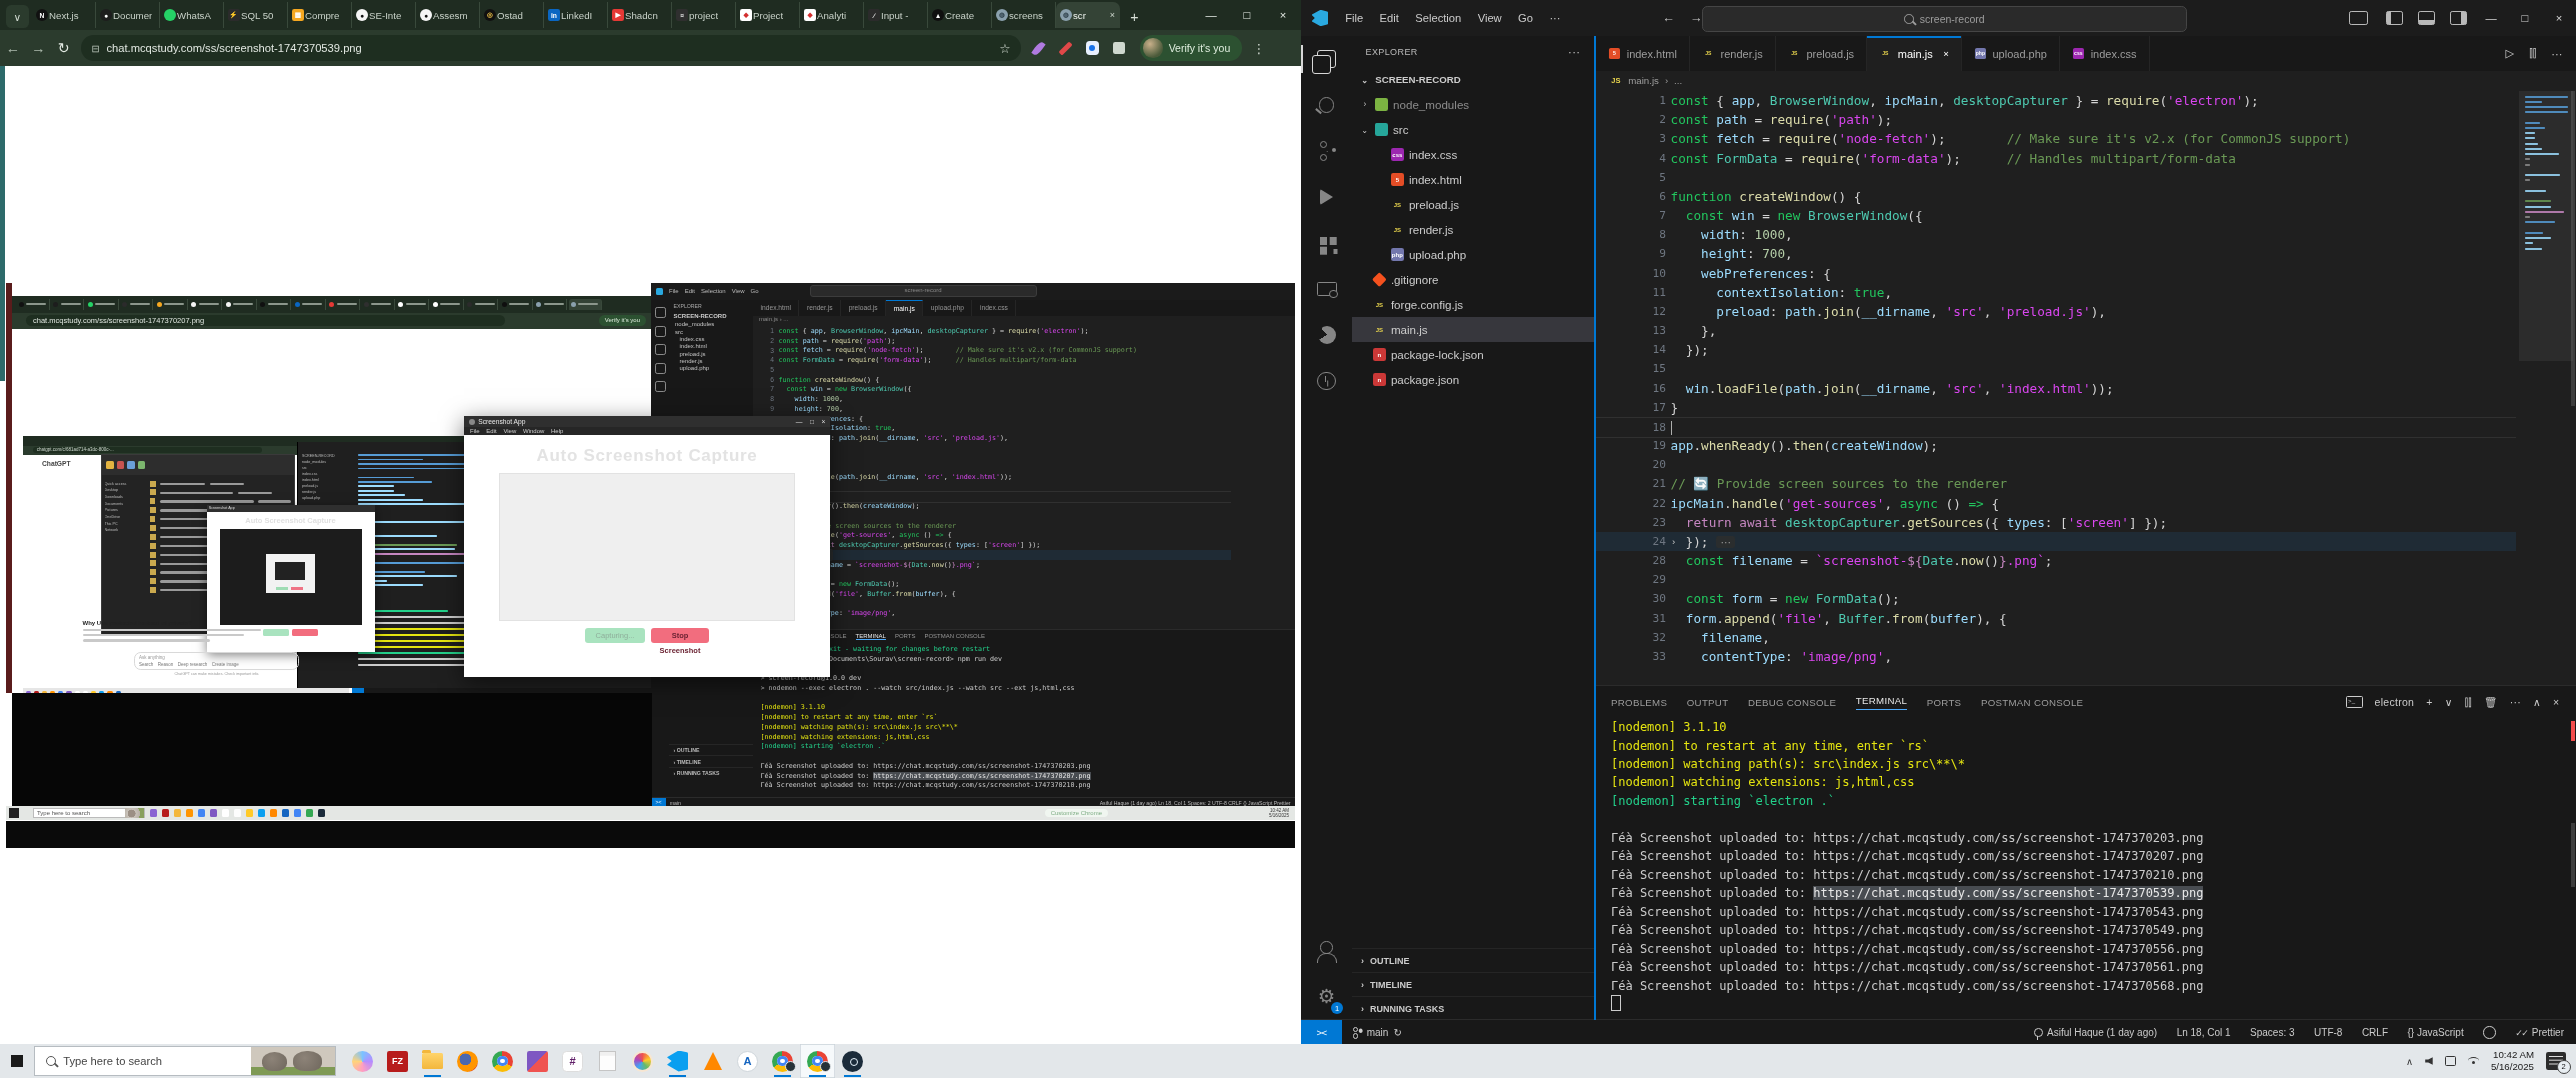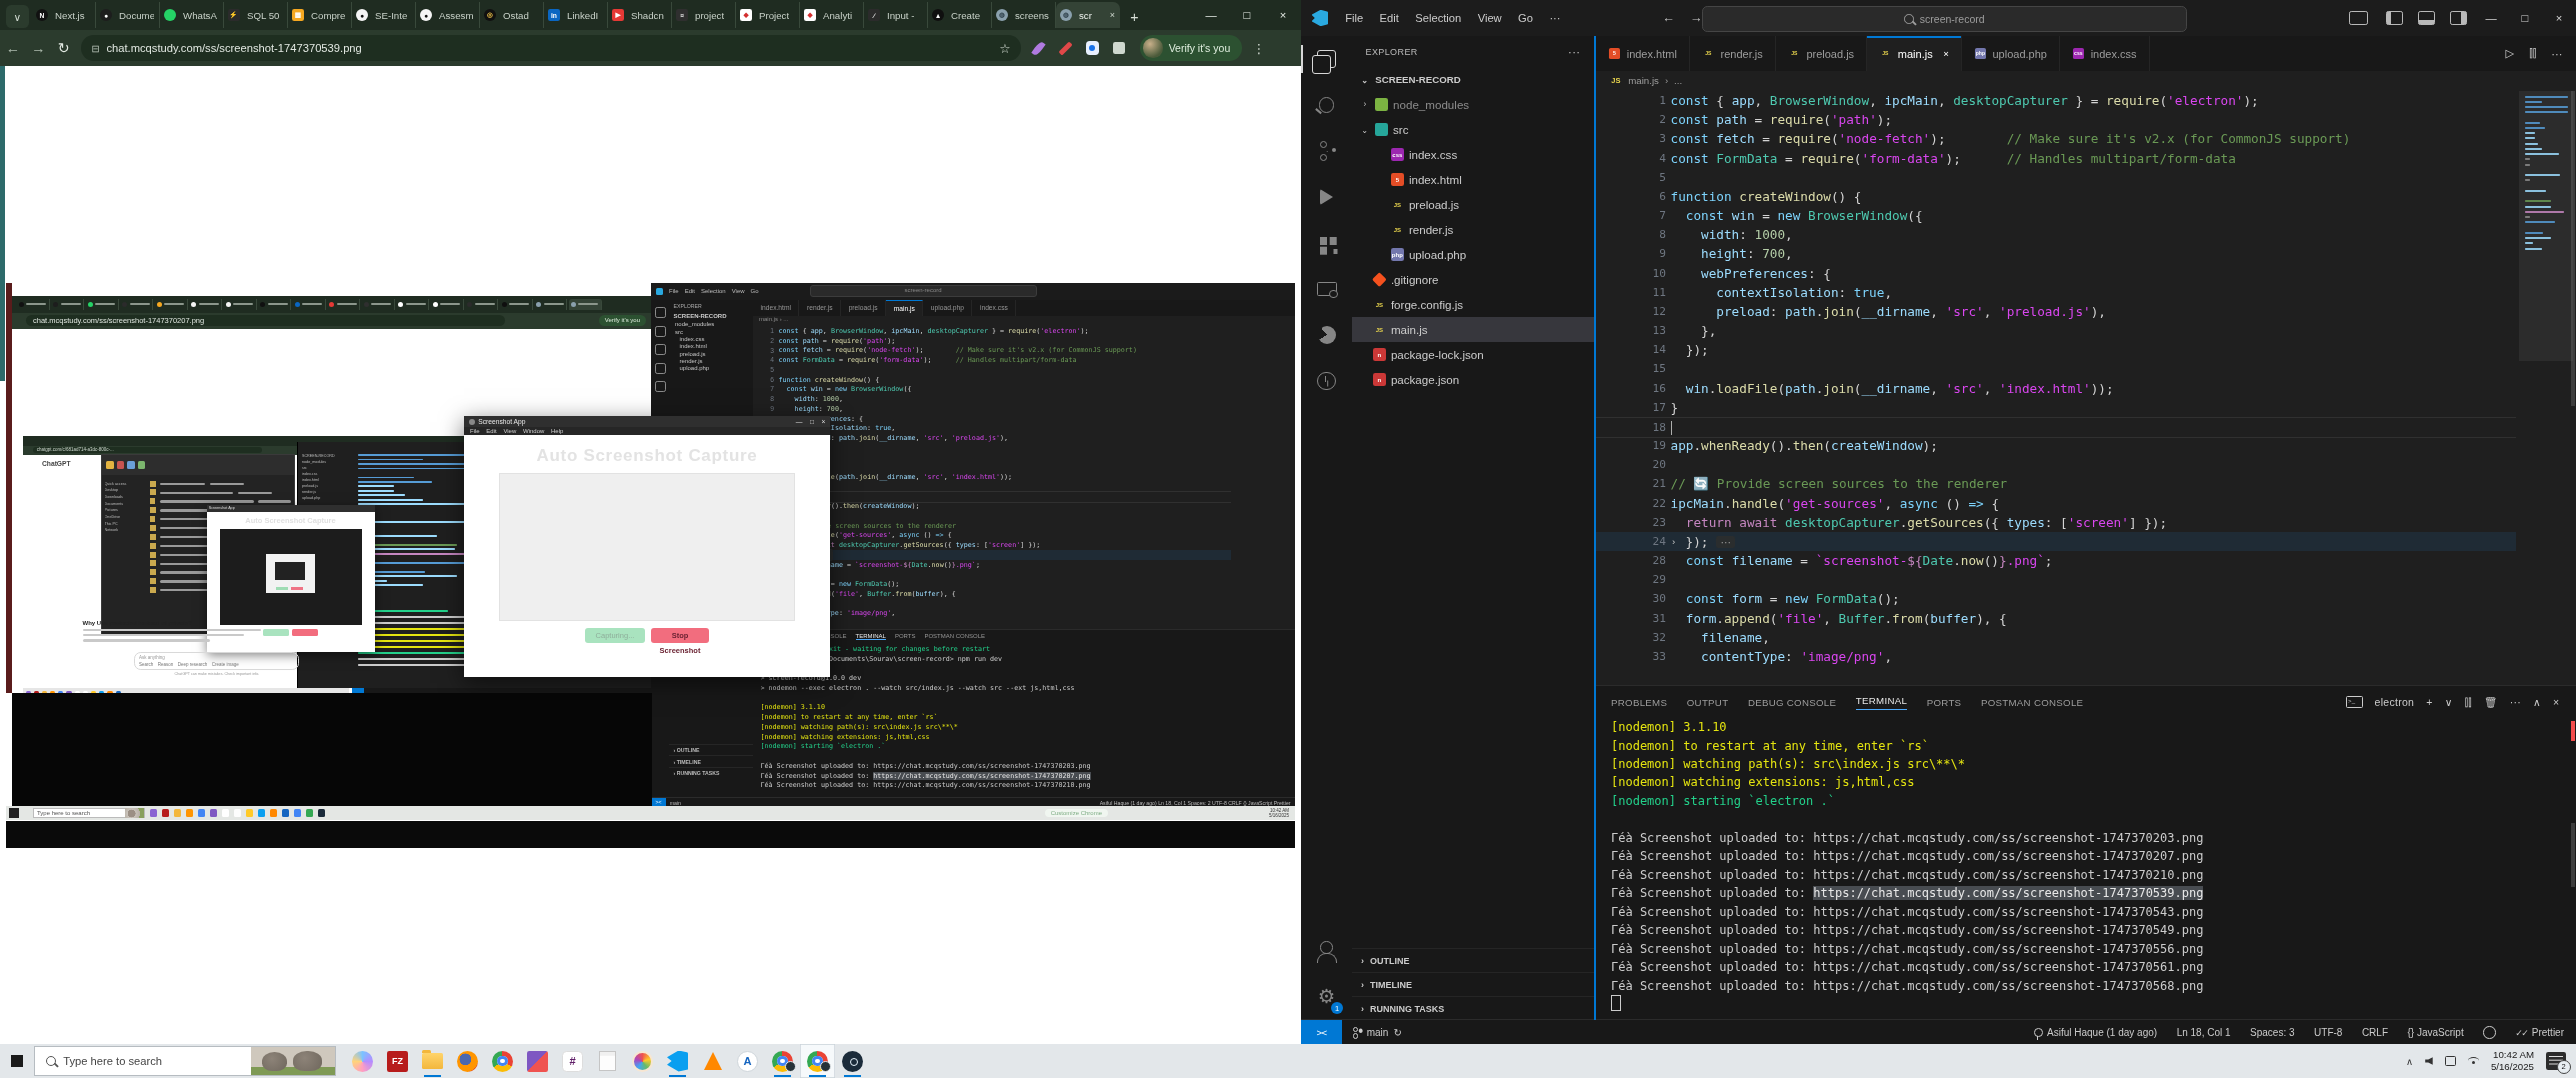--- a/index.html
+++ b/index.html
@@ -4,21 +4,21 @@
 <style>
   html,body{margin:0;padding:0;background:#000;}
   body{width:2576px;height:1078px;overflow:hidden;font-family:"Liberation Sans",sans-serif;-webkit-font-smoothing:antialiased;}
   .screen{position:relative;width:2576px;height:1078px;background:#101010;}
   .mono{font-family:"DejaVu Sans Mono",monospace;}
 
   
   #chrome{position:absolute;left:0;top:0;width:1301px;height:1045px;background:#1f2c21;}
   .c-tabstrip{position:absolute;left:0;top:0;width:1301px;height:30px;background:#1f2c21;display:flex;align-items:flex-end;}
   .c-tabsearch{width:22.5px;height:22.5px;margin:3px 3px 2.2px 6px;border-radius:5.2px;background:#2b3b2d;color:#cfd8cf;font-size:10.5px;display:flex;align-items:center;justify-content:center;}
-  .c-tab{position:relative;height:25.5px;width:64px;display:flex;align-items:center;gap:7px;padding:0 4.5px;color:#c9d2c9;font-size:9.7px;border-right:0.7px solid #39493b;box-sizing:border-box;}
+  .c-tab{position:relative;height:25.5px;width:64px;display:flex;align-items:center;gap:1px;padding:0 4.5px;color:#c9d2c9;font-size:9.7px;border-right:0.7px solid #39493b;box-sizing:border-box;}
   .c-tab.active{background:#344336;border-radius:6.7px 6.7px 0 0;color:#eef2ee;border-right:none;}
   .c-tab .fav{width:12px;height:12px;flex:0 0 12px;display:flex;align-items:center;justify-content:center;font-size:6.7px;font-weight:bold;}
   .c-tab .lbl{white-space:nowrap;overflow:hidden;max-width:39px;}
   .c-tab .cls{margin-left:auto;font-size:9px;color:#cfd8cf;}
   .c-newtab{width:21px;height:21px;margin:0 0 3px 4.5px;color:#d8e0d8;font-size:14.2px;display:flex;align-items:center;justify-content:center;}
   .c-wincontrols{margin-left:auto;display:flex;height:30px;}
   .c-wc{width:36px;height:30px;display:flex;align-items:center;justify-content:center;color:#e6ece6;font-size:11.2px;}
   .c-urlrow{position:absolute;left:0;top:30px;width:1301px;height:36px;background:#2b3b2d;display:flex;align-items:center;}
   .c-nav{width:25.5px;text-align:center;font-size:14.2px;color:#aebbae;}
   .c-nav.lit{color:#e3eae3;}
@@ -201,21 +201,21 @@
   .crow .gut{width:70px;text-align:right;color:#6e7681;flex:0 0 70px;}
   .crow .fold-c{width:15px;color:#cccccc;font-size:9.7px;text-align:center;}
   .crow .ct{padding-left:4.5px;white-space:pre;}
   .code-lg .crow{height:19px;font-size:12.7px;}
   .code-lg .crow .ct{font-family:"DejaVu Sans Mono",monospace;}
   .code-lg .crow .gut{font-family:"DejaVu Sans Mono",monospace;font-size:11.2px;}
   .crow.cur{border-top:0.7px solid #303030;border-bottom:0.7px solid #303030;}
   .crow.fold{background:rgba(38,119,189,.14);}
   .crow .folddots{margin-left:7.5px;background:#2a2d2e;color:#a0a0a0;border-radius:2.2px;padding:0 4.5px;font-size:10.5px;}
   .caret{display:inline-block;width:1.5px;height:14.2px;background:#aeafad;vertical-align:middle;}
-  .tk-k{color:#7dd3fc;} .tk-m{color:#c586c0;} .tk-f{color:#dcdcaa;} .tk-v{color:#9cdcfe;}
+  .tk-k{color:#22c55e;} .tk-m{color:#c586c0;} .tk-f{color:#dcdcaa;} .tk-v{color:#9cdcfe;}
   .tk-t{color:#4ec9b0;} .tk-s{color:#d946ef;} .tk-n{color:#b5cea8;} .tk-c{color:#6a9955;}
   .tk-p{color:#d4d4d4;} .tk-w{color:#d4d4d4;}
   .vs-minimap{position:absolute;right:6px;top:55px;width:48px;bottom:0;}
   .vs-minimap .slider{position:absolute;left:-3px;right:-3px;top:0;height:270px;background:rgba(255,255,255,.06);}
   .mmbar{position:absolute;height:2.2px;border-radius:0.7px;opacity:.85;}
   .vs-scrollbar{position:absolute;right:0;top:55px;width:6px;bottom:0;}
   .vs-scroll-thumb{position:absolute;left:0.7px;width:4.5px;background:rgba(121,121,121,.35);}
 
   .vs-panel{position:absolute;left:295px;top:685px;right:0;bottom:25px;background:#181818;border-top:0.7px solid #2b2b2b;}
   .vs-ptabs{position:absolute;left:0;top:0;right:0;height:32px;display:flex;align-items:center;gap:19.5px;padding-left:15px;font-size:9.7px;color:#9d9d9d;letter-spacing:0.3px;}

